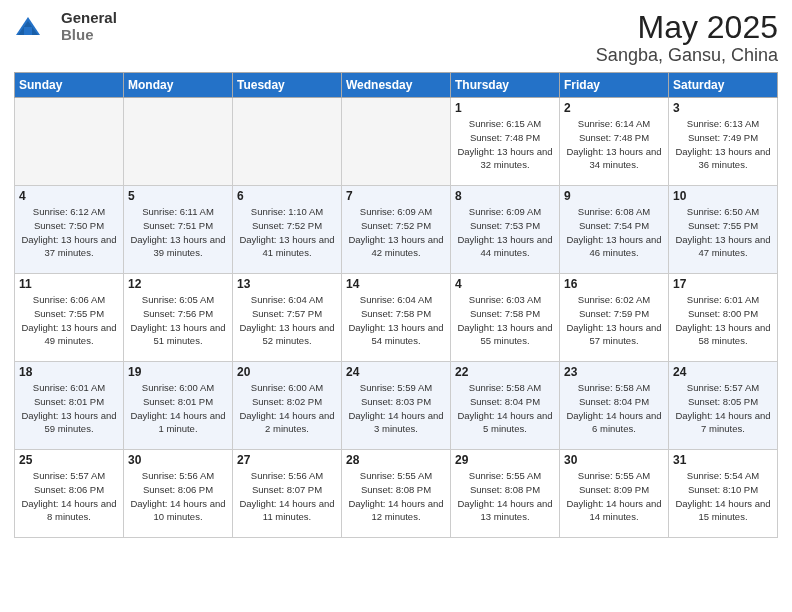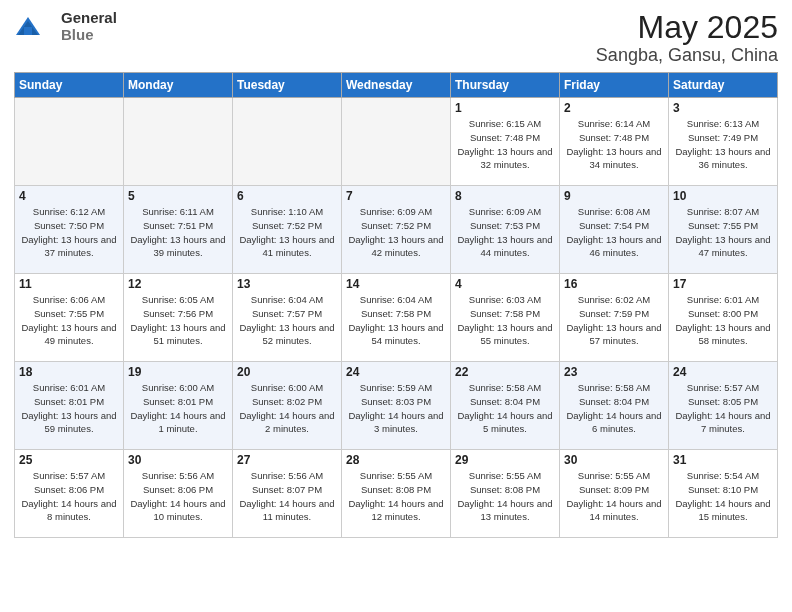--- a/index.html
+++ b/index.html
@@ -202,21 +202,21 @@
           </td>
           <td class="cal-cell">
             <div class="date-num">9</div>
             <div class="cell-info">Sunrise: 6:08 AM
 Sunset: 7:54 PM
 Daylight: 13 hours
 and 46 minutes.</div>
           </td>
           <td class="cal-cell">
             <div class="date-num">10</div>
-            <div class="cell-info">Sunrise: 8:07 AM
+            <div class="cell-info">Sunrise: 6:50 AM
 Sunset: 7:55 PM
 Daylight: 13 hours
 and 47 minutes.</div>
           </td>
         </tr>
         <tr>
           <td class="cal-cell">
             <div class="date-num">11</div>
             <div class="cell-info">Sunrise: 6:06 AM
 Sunset: 7:55 PM

